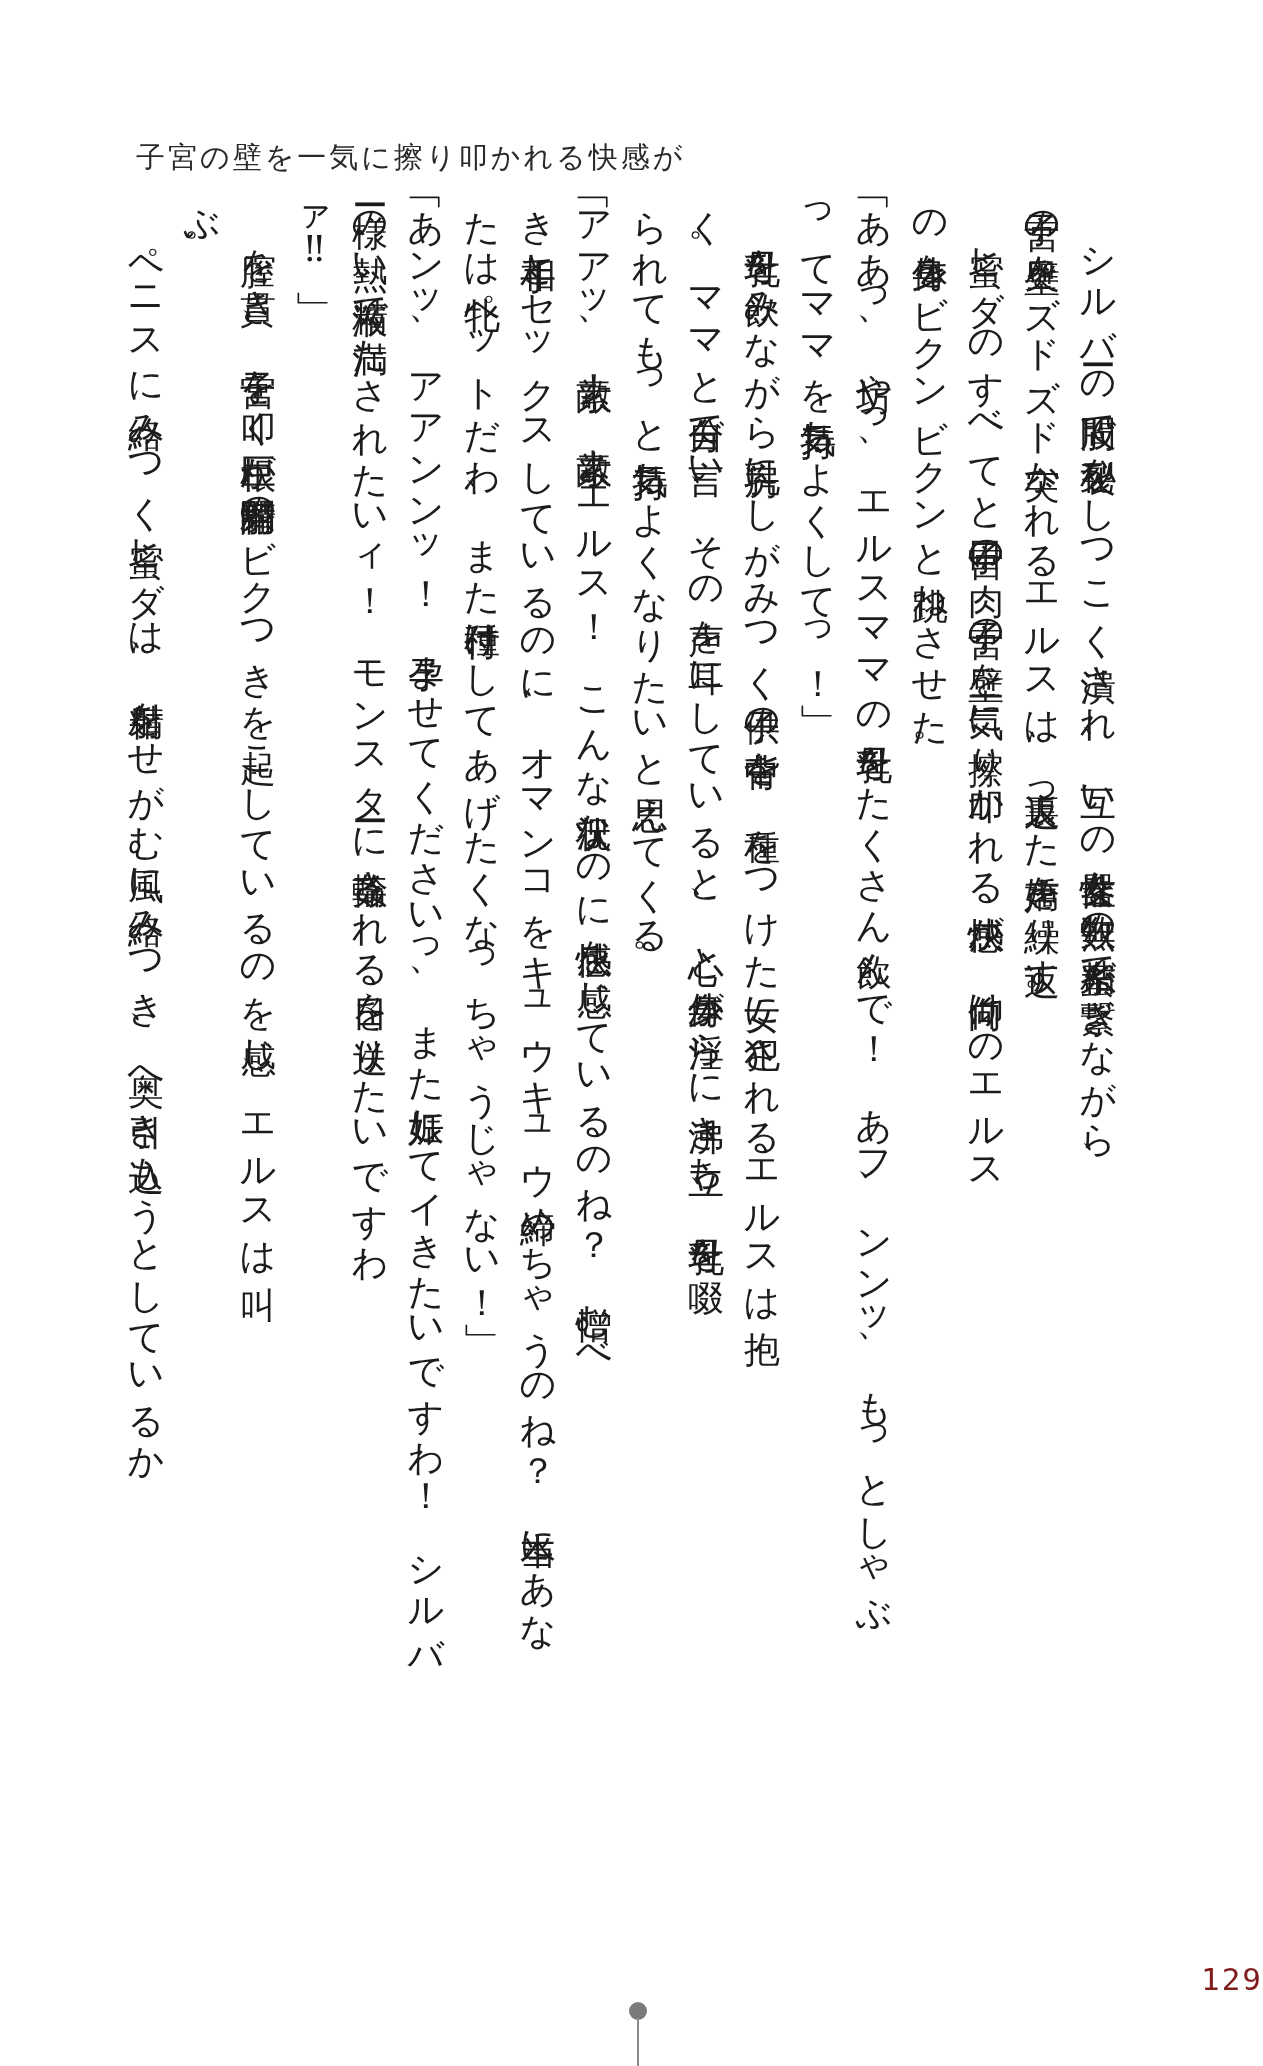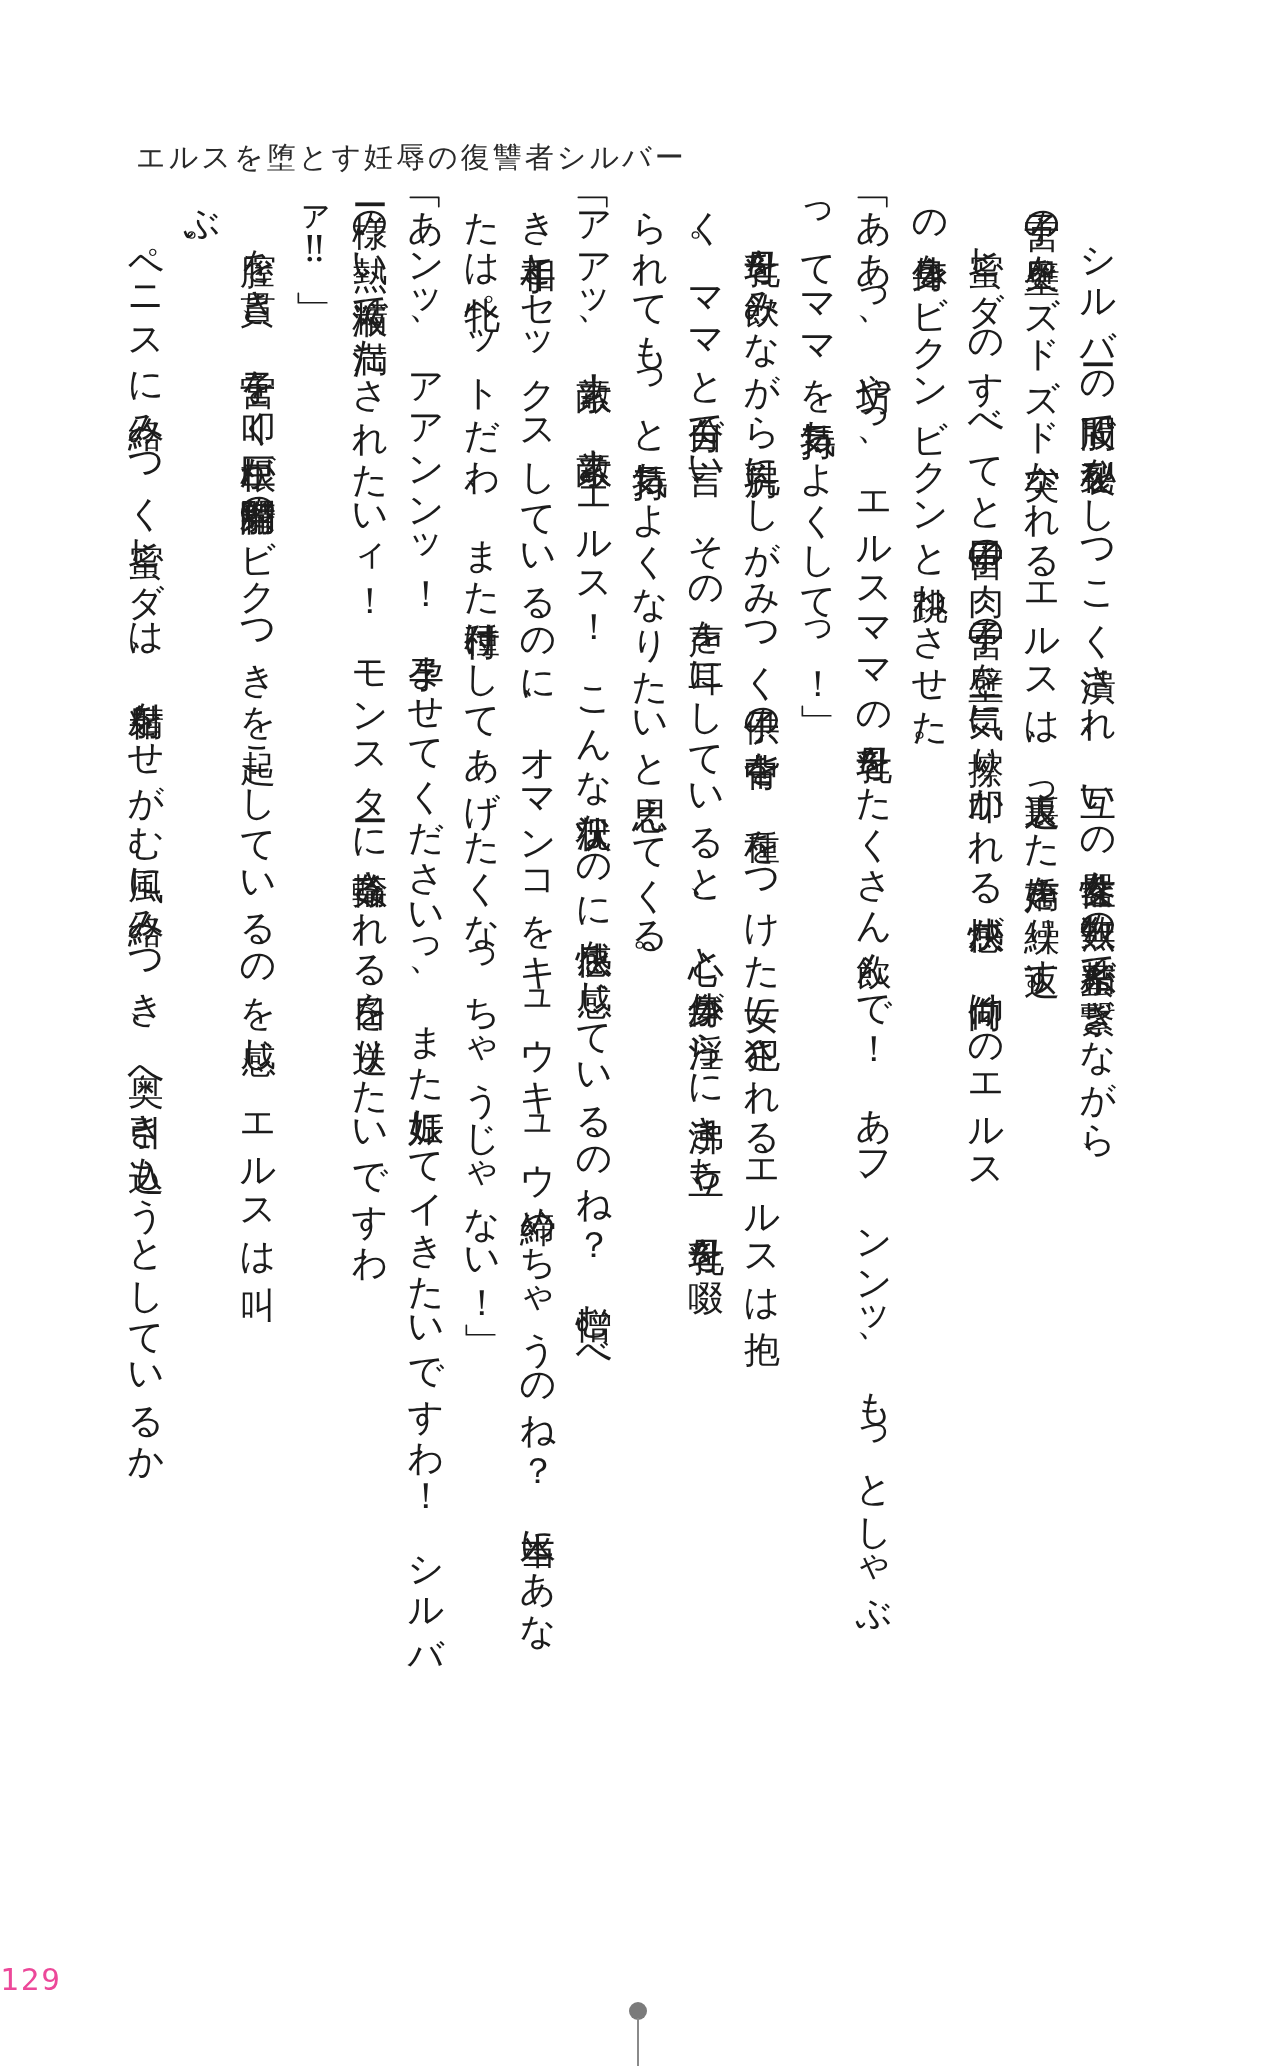--- a/index.html
+++ b/index.html
@@ -42,25 +42,25 @@
   .text-block p.tline {
     margin: 0;
     padding: 0;
     white-space: nowrap;
   }
   .page-number {
     position: absolute;
     top: 1961px;
     left: 0;
     width: 100%;
-    text-align: left;
+    text-align: right;
     font-family: "DejaVu Sans Mono", "Liberation Mono", monospace;
     font-size: 31px;
     letter-spacing: 2px;
-    color: #ec4899;
+    color: #7f1d1d;
   }
   .footer-dot {
     position: absolute;
     top: 2002px;
     left: 629px;
     width: 18px;
     height: 18px;
     border-radius: 50%;
     background: #7b7b7b;
   }
@@ -71,21 +71,21 @@
     width: 2px;
     height: 48px;
     background: #8a8a8a;
   }
 </style>
 </head>
 <body>
 
 <div class="page">
 
-  <div class="running-header">エルスを堕とす妊辱の復讐者シルバー</div>
+  <div class="running-header">子宮の壁を一気に擦り叩かれる快感が</div>
 
   <div class="text-block" id="text-block">
       <p class="tline">　シルバーの股間で秘裂をしつこく潰され、互いの女性器を無数の蜜粘糸で繋ぎながら、</p>
       <p class="tline">子宮の奥壁をズドズド突かれるエルスは、裏返った嬌声を繰り返す。</p>
       <p class="tline">　蜜ヒダのすべてと子宮口の肉、子宮の壁を一気に擦り叩かれる快感が、仰向けのエルス</p>
       <p class="tline">の身体をビクンビクンと跳ねさせた。</p>
       <p class="tline">「ああっ、坊やっ、エルスママの母乳をたくさん飲んで！　あフ、ンンッ、もっとしゃぶ</p>
       <p class="tline">ってママを気持ちよくしてっ！」</p>
       <p class="tline">　母乳を飲みながら乳房にしがみつく子供の背中を、種をつけた女に犯されるエルスは抱</p>
       <p class="tline">く。ママと自分で言い、その声を耳にしていると、心と身体が淫らに沸き立ち、母乳を啜</p>

